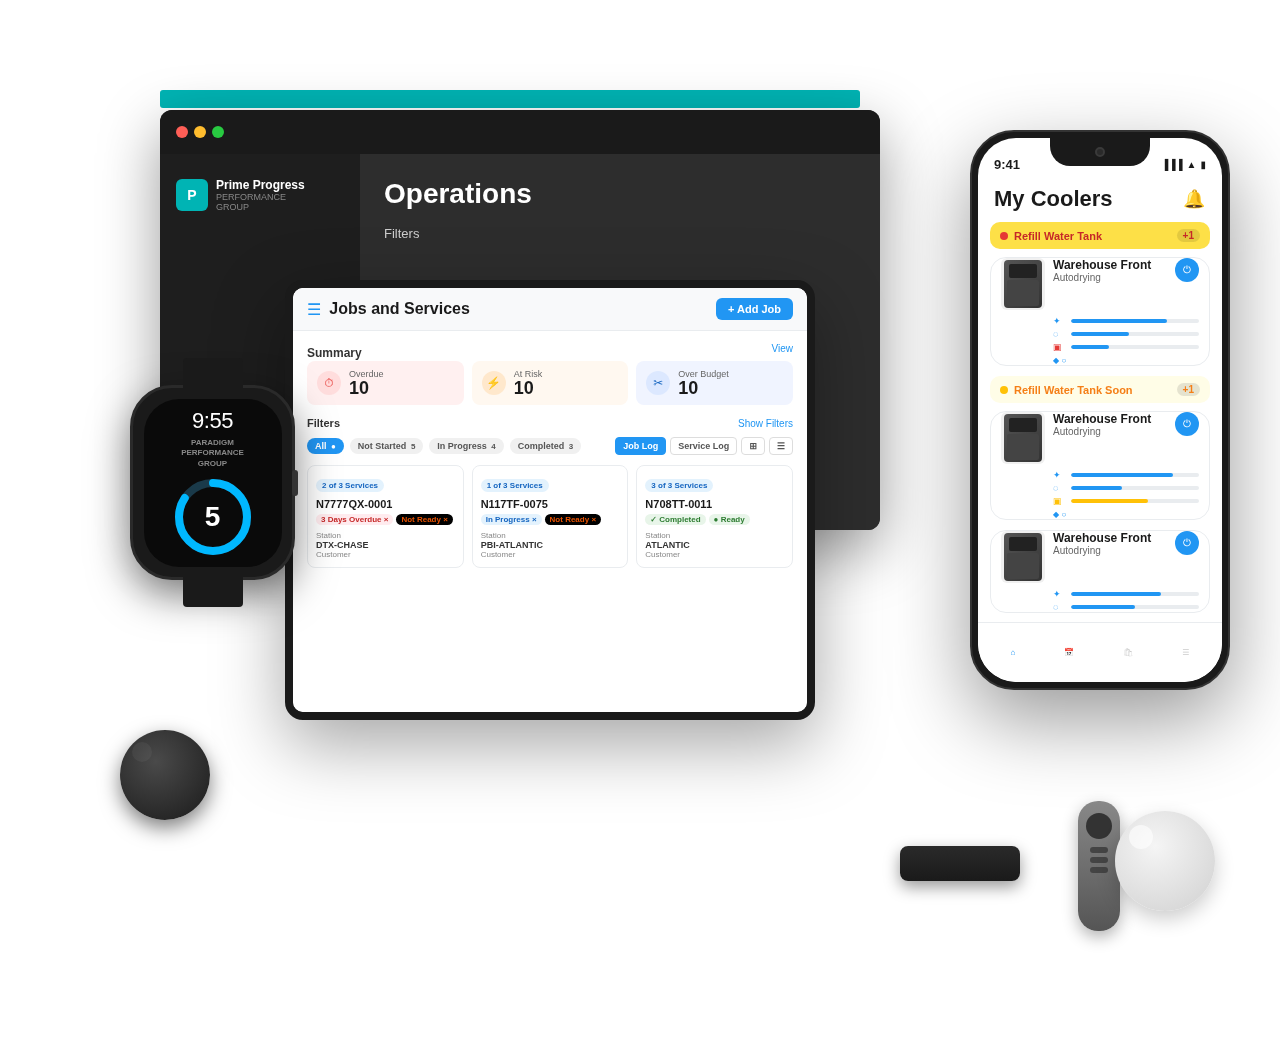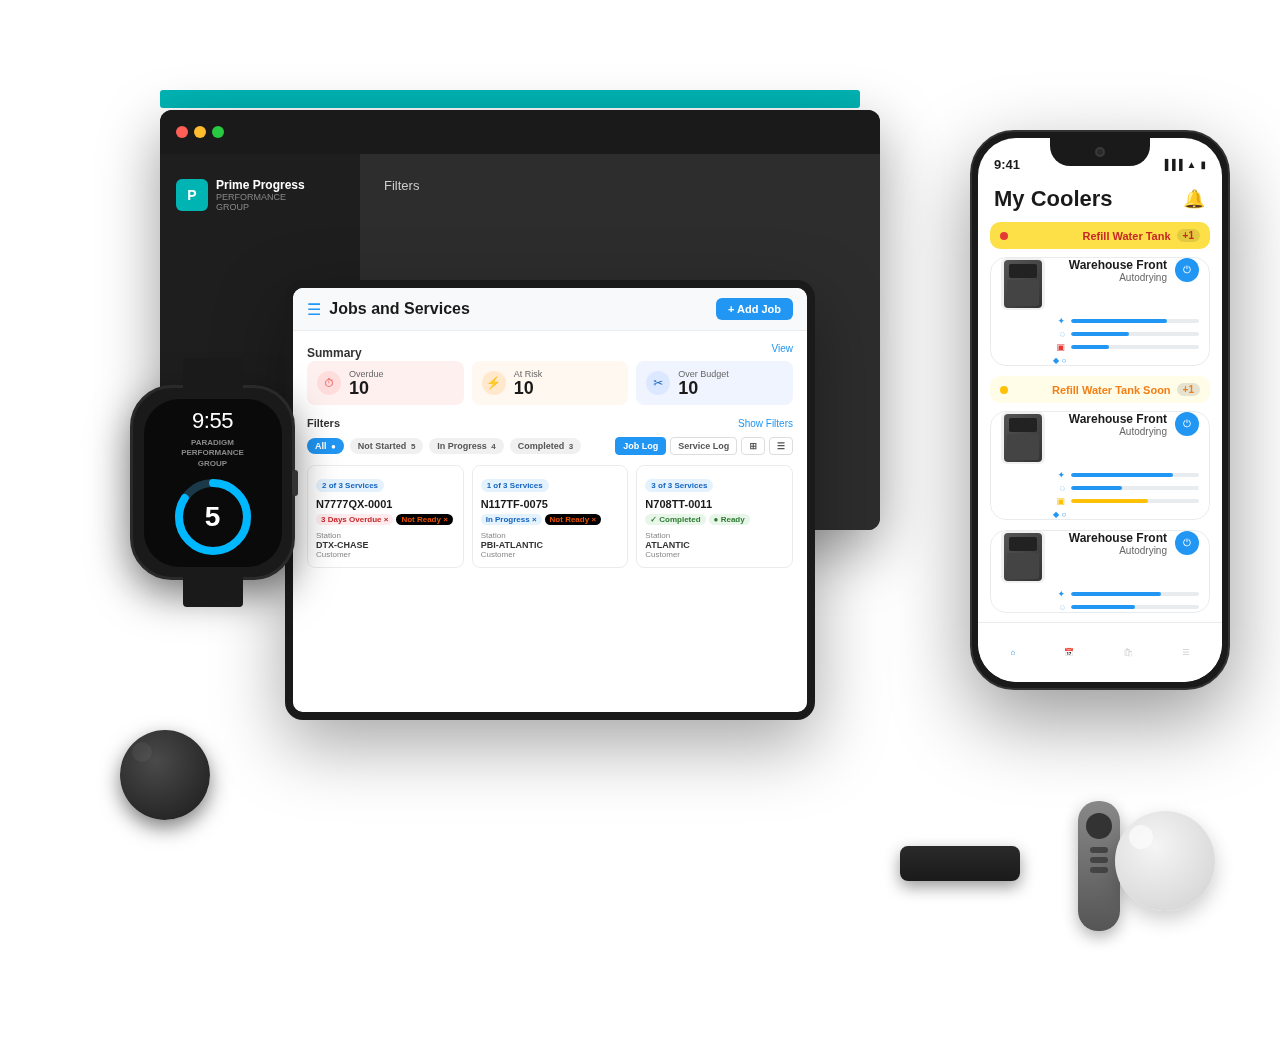--- a/index.html
+++ b/index.html
@@ -404,21 +404,20 @@
     }
     .phone-screen {
       position: absolute;
       top: 6px;
       left: 6px;
       right: 6px;
       bottom: 6px;
       background: white;
       border-radius: 38px;
       overflow: hidden;
-      text-align: right;
     }
     .phone-notch {
       position: absolute;
       top: 0;
       left: 50%;
       transform: translateX(-50%);
       width: 100px;
       height: 28px;
       background: #1a1a1a;
       border-radius: 0 0 20px 20px;
@@ -811,20 +810,21 @@
     <div class="monitor-sidebar">
       <div class="monitor-logo">
         <div class="logo-icon">P</div>
         <div>
           <div class="logo-text">Prime Progress</div>
           <div class="logo-subtext">PERFORMANCE<br>GROUP</div>
         </div>
       </div>
     </div>
     <div class="monitor-main">
+      <div class="monitor-page-title">Operations</div>
       <div class="monitor-filters-row">
         <div class="monitor-filter-label">Filters</div>
       </div>
     </div>
   </div>
 </div>
 
 <div class="tablet">
   <div class="tablet-inner">
     <div class="tablet-header">

